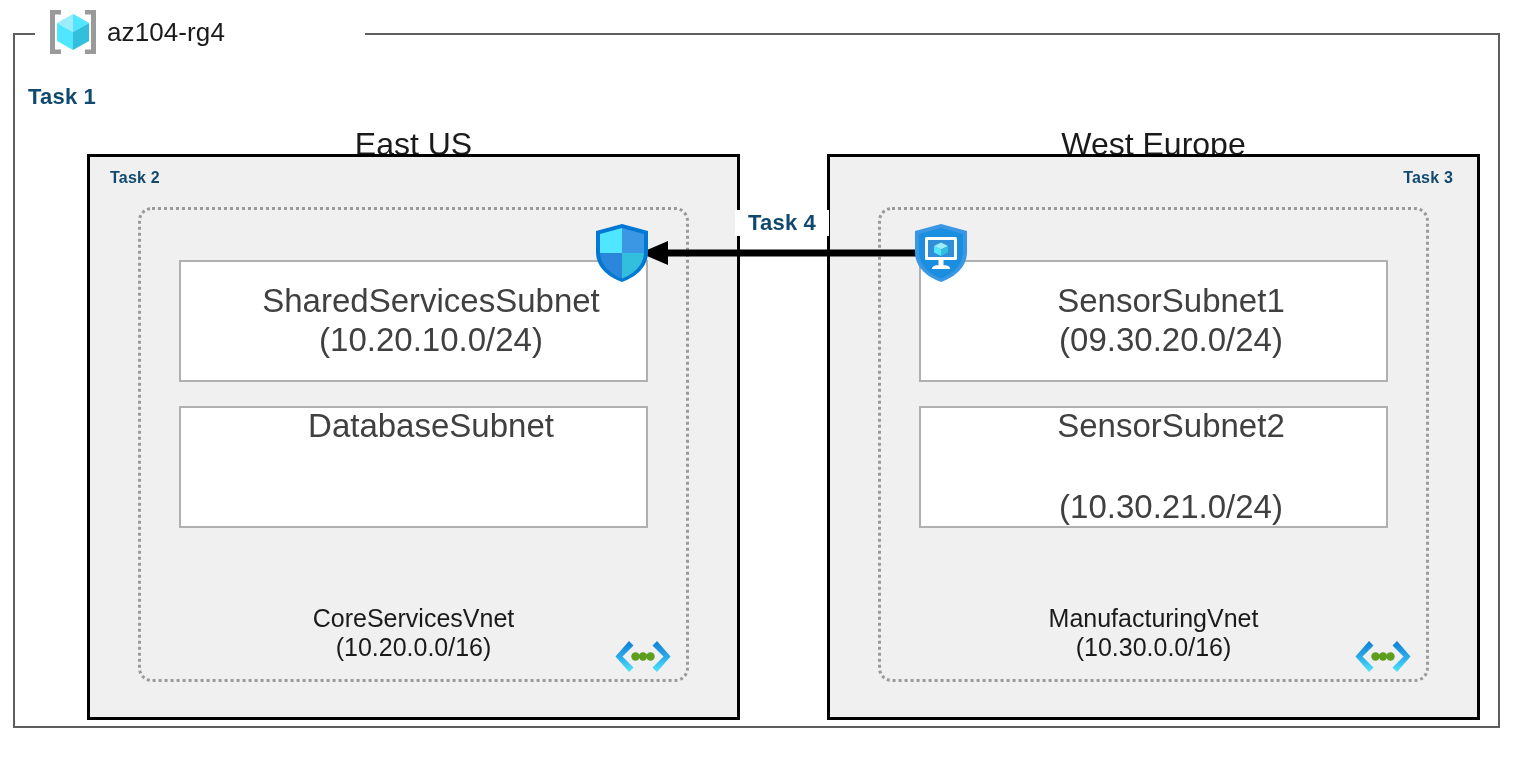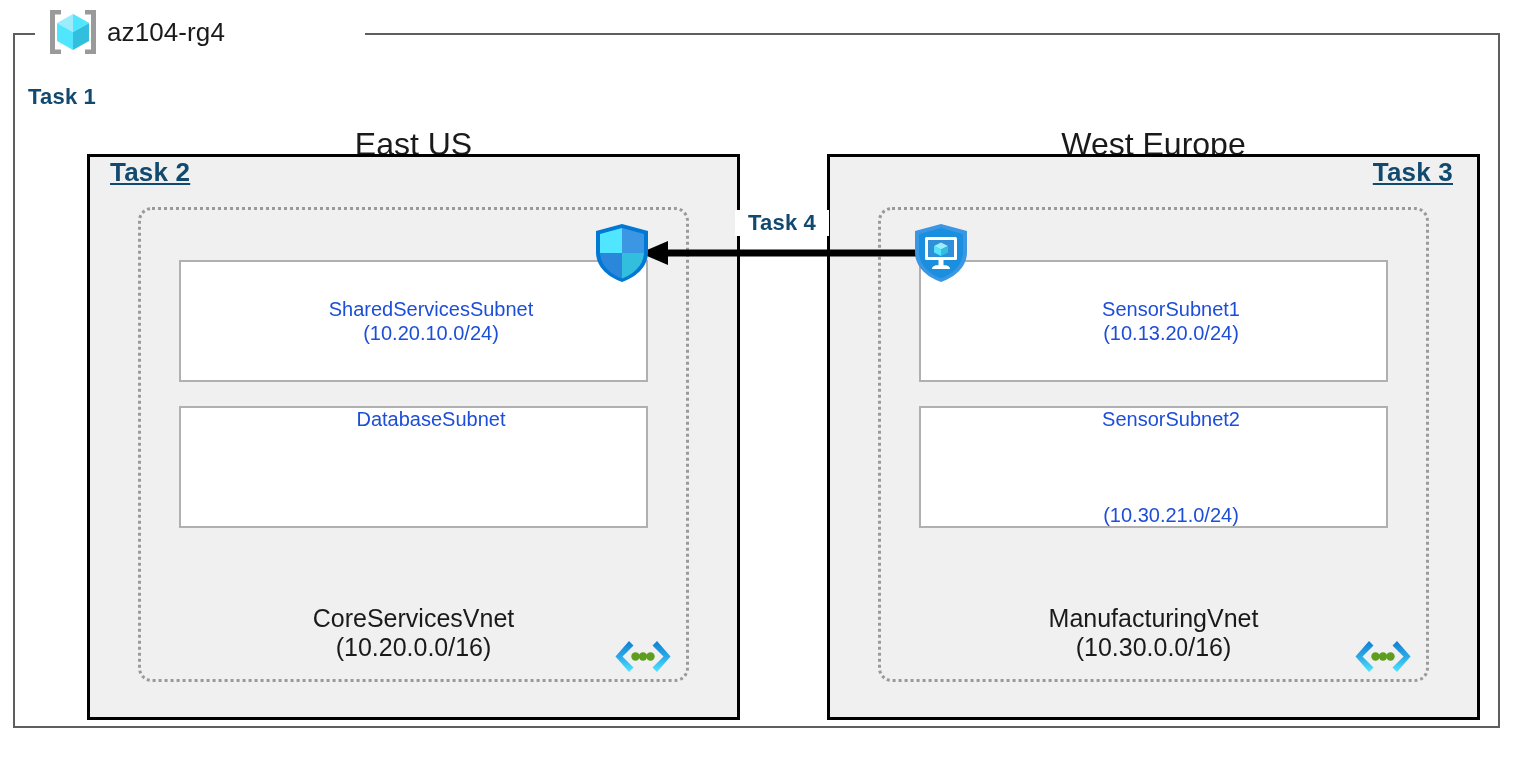--- a/index.html
+++ b/index.html
@@ -91,27 +91,26 @@
     height: 566px;
     background: #f0f0f0;
     border: 3px solid #000000;
     box-sizing: border-box;
   }
   #region-eastus { left: 87px; width: 653px; }
   #region-westeurope { left: 827px; width: 653px; }
 
   .task-badge {
     position: absolute;
-    top: 0;
-    font-size: 26px;
+    top: 12px;
+    font-size: 16px;
     font-weight: bold;
     color: #11496f;
     letter-spacing: 0.2px;
     white-space: nowrap;
-    text-decoration: underline;
   }
   .task-badge.left { left: 20px; }
   .task-badge.right { right: 24px; }
 
   
   .vnet {
     position: absolute;
     left: 48px;
     top: 50px;
     right: 48px;
@@ -135,22 +134,22 @@
     flex-direction: column;
     align-items: center;
     justify-content: center;
     gap: 2px;
   }
   .subnet.first { top: 50px; }
   .subnet.second { top: 196px; justify-content: space-between; }
 
   .subnet-name,
   .subnet-cidr {
-    font-size: 20px;
-    color: #1d4ed8;
+    font-size: 33px;
+    color: #404040;
     line-height: 1.12;
     white-space: nowrap;
     margin-left: 35px;
   }
 
   
   .vnet-label {
     position: absolute;
     left: 0;
     right: 0;
@@ -272,21 +271,21 @@
     </div>
   </div>
 
   
   <div class="region-box" id="region-westeurope">
     <div class="task-badge right">Task 3</div>
 
     <div class="vnet">
       <div class="subnet first">
         <div class="subnet-name">SensorSubnet1</div>
-        <div class="subnet-cidr">(10.13.20.0/24)</div>
+        <div class="subnet-cidr">(09.30.20.0/24)</div>
       </div>
       <div class="subnet second">
         <div class="subnet-name">SensorSubnet2</div>
         <div class="subnet-cidr">(10.30.21.0/24)</div>
       </div>
 
       <div class="vnet-label">
         <div class="vnet-name">ManufacturingVnet</div>
         <div class="vnet-cidr">(10.30.0.0/16)</div>
       </div>

